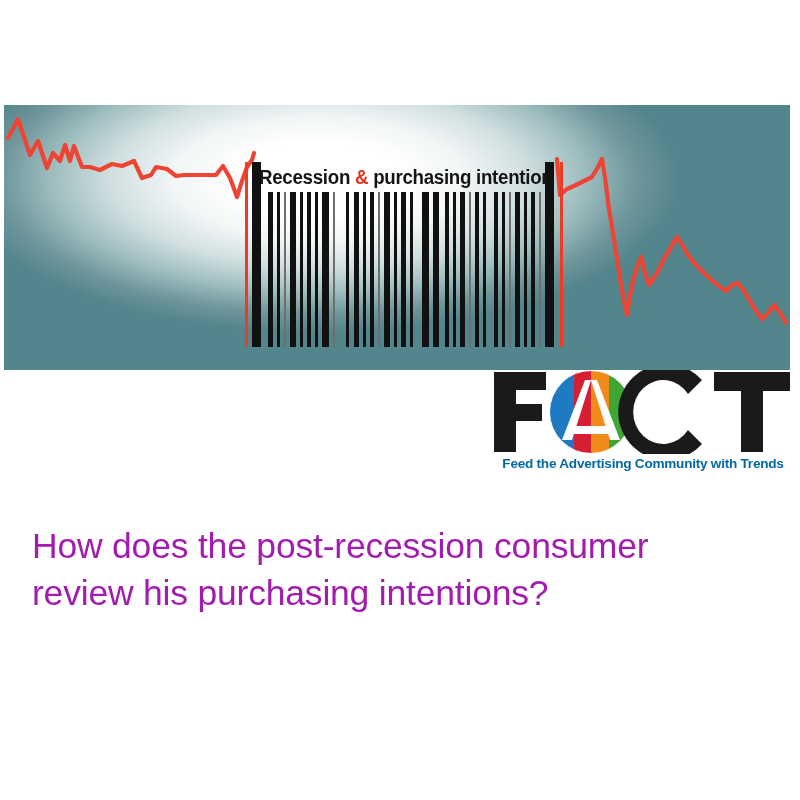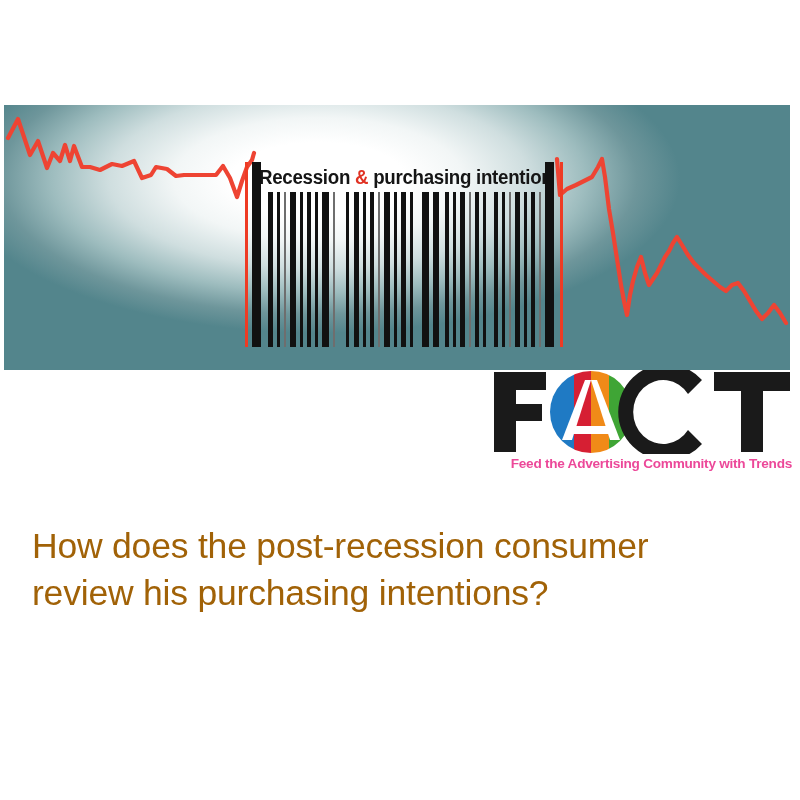--- a/index.html
+++ b/index.html
@@ -98,38 +98,38 @@
   }
   #logo .tagline {
     position: absolute;
     left: 2px;
     top: 86px;
     width: 298px;
     font-family: "Liberation Sans", sans-serif;
     font-weight: bold;
     font-size: 13.6px;
     letter-spacing: -0.25px;
-    color: #ec4899;
+    color: #0369a1;
     white-space: nowrap;
-    text-align: right;
+    text-align: center;
   }
 
   
   #headline {
     position: absolute;
     left: 32px;
     top: 523px;
     width: 720px;
   }
   #headline .title {
     font-family: "Liberation Sans", sans-serif;
     font-size: 35.5px;
     line-height: 47px;
     font-weight: normal;
-    color: #a16207;
+    color: #a21caf;
     letter-spacing: -0.2px;
     white-space: pre-line;
   }
   #headline .date {
     margin-top: 16px;
     font-family: "Liberation Sans", sans-serif;
     font-size: 17px;
     font-weight: normal;
     color: #42686c;
     letter-spacing: 0.1px;

